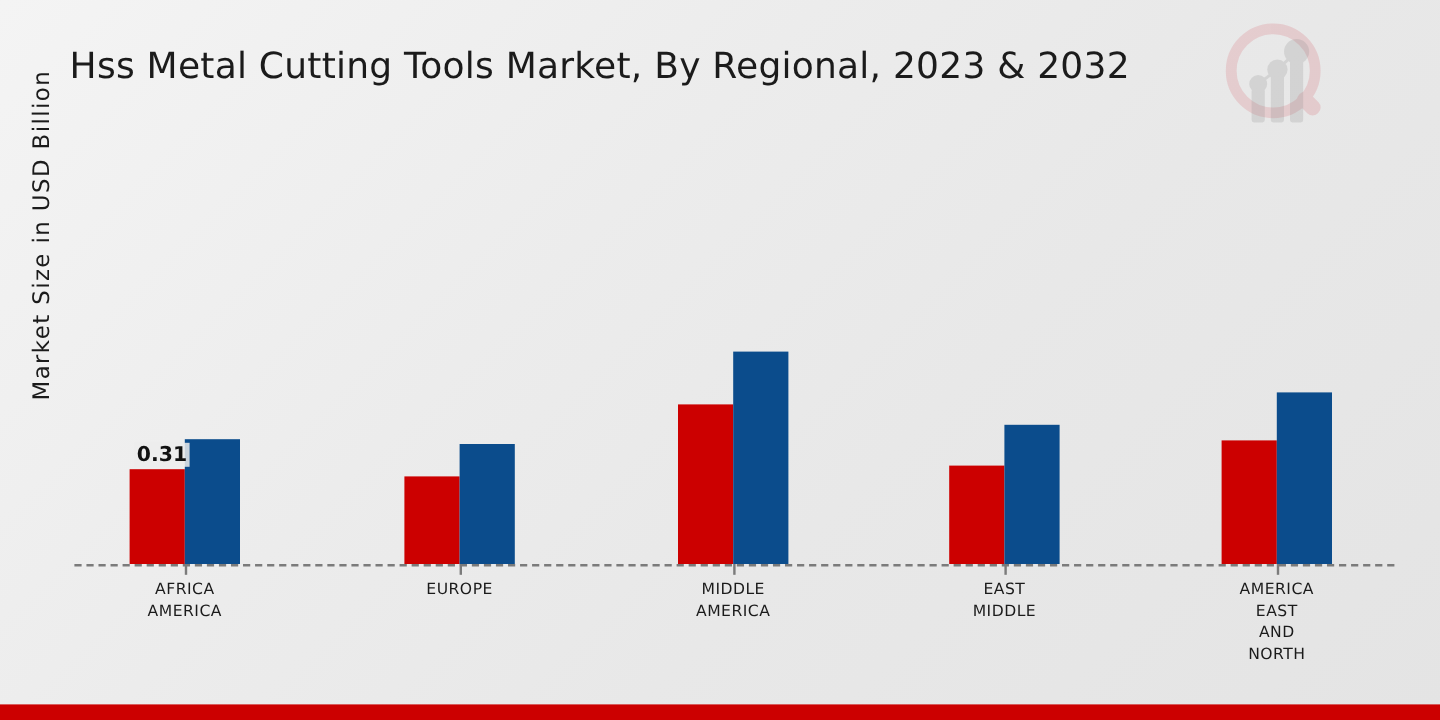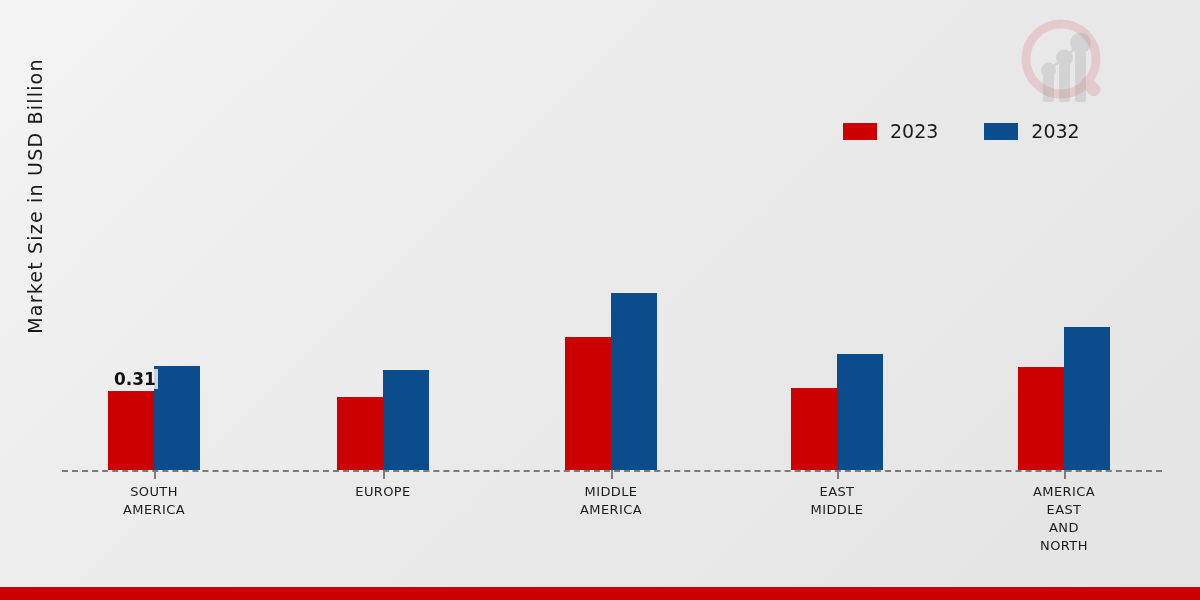--- a/index.html
+++ b/index.html
@@ -155,64 +155,55 @@
     width: 1200px;
     height: 13px;
     background: #cc0000;
   }
 </style>
 </head>
 <body>
 
 <div id="figure">
 
+  <div id="chart-title">Hss Metal Cutting Tools Market, By Regional, 2023 &amp; 2032</div>
 
   <div id="watermark">
     <svg width="104" height="100" viewBox="0 0 104 100" xmlns="http://www.w3.org/2000/svg">
       <g opacity="0.14">
         <circle cx="47" cy="45" r="35" fill="none" stroke="#cc2233" stroke-width="9"></circle>
         <rect x="66" y="66" width="22" height="13" rx="6" fill="#cc2233" transform="rotate(45 77 72)"></rect>
       </g>
       <g opacity="0.22" fill="#8c8c8c">
         <rect x="29" y="60" width="11" height="28" rx="2"></rect>
         <rect x="45" y="48" width="11" height="40" rx="2"></rect>
         <rect x="61" y="33" width="11" height="55" rx="2"></rect>
         <circle cx="34.5" cy="56" r="7.5"></circle>
         <circle cx="50.5" cy="44" r="8.5"></circle>
         <circle cx="66.5" cy="29" r="10.5"></circle>
         <path d="M34.5 56 L50.5 44 L66.5 29" stroke="#8c8c8c" stroke-width="2.5" fill="none"></path>
       </g>
     </svg>
   </div>
 
-  <div id="legend">
-    <div class="legend-item">
-      <span class="legend-swatch" style="background:#cc0000"></span>
-      <span class="legend-label">2023</span>
-    </div>
-    <div class="legend-item">
-      <span class="legend-swatch" style="background:#0b4c8c"></span>
-      <span class="legend-label">2032</span>
-    </div>
-  </div>
 
   <div id="y-axis-title">Market Size in USD Billion</div>
 
   <div id="plot">
     <div id="baseline"></div>
 
     <div class="group" style="left:108px;">
       <div class="bars">
         <span class="bar y2023" style="height:79px"></span>
         <span class="bar y2032" style="height:104px"></span>
       </div>
       <span class="value-label" style="left:4px; top:-101px;">0.31</span>
       <span class="tick" style="left:46px;"></span>
       <span class="cat-label" style="left:-54px;">
-        <span>SOUTH</span><br>
+        <span>AFRICA</span><br>
         <span>AMERICA</span>
       </span>
     </div>
 
     <div class="group" style="left:337px;">
       <div class="bars">
         <span class="bar y2023" style="height:73px"></span>
         <span class="bar y2032" style="height:100px"></span>
       </div>
       <span class="tick" style="left:46px;"></span>

